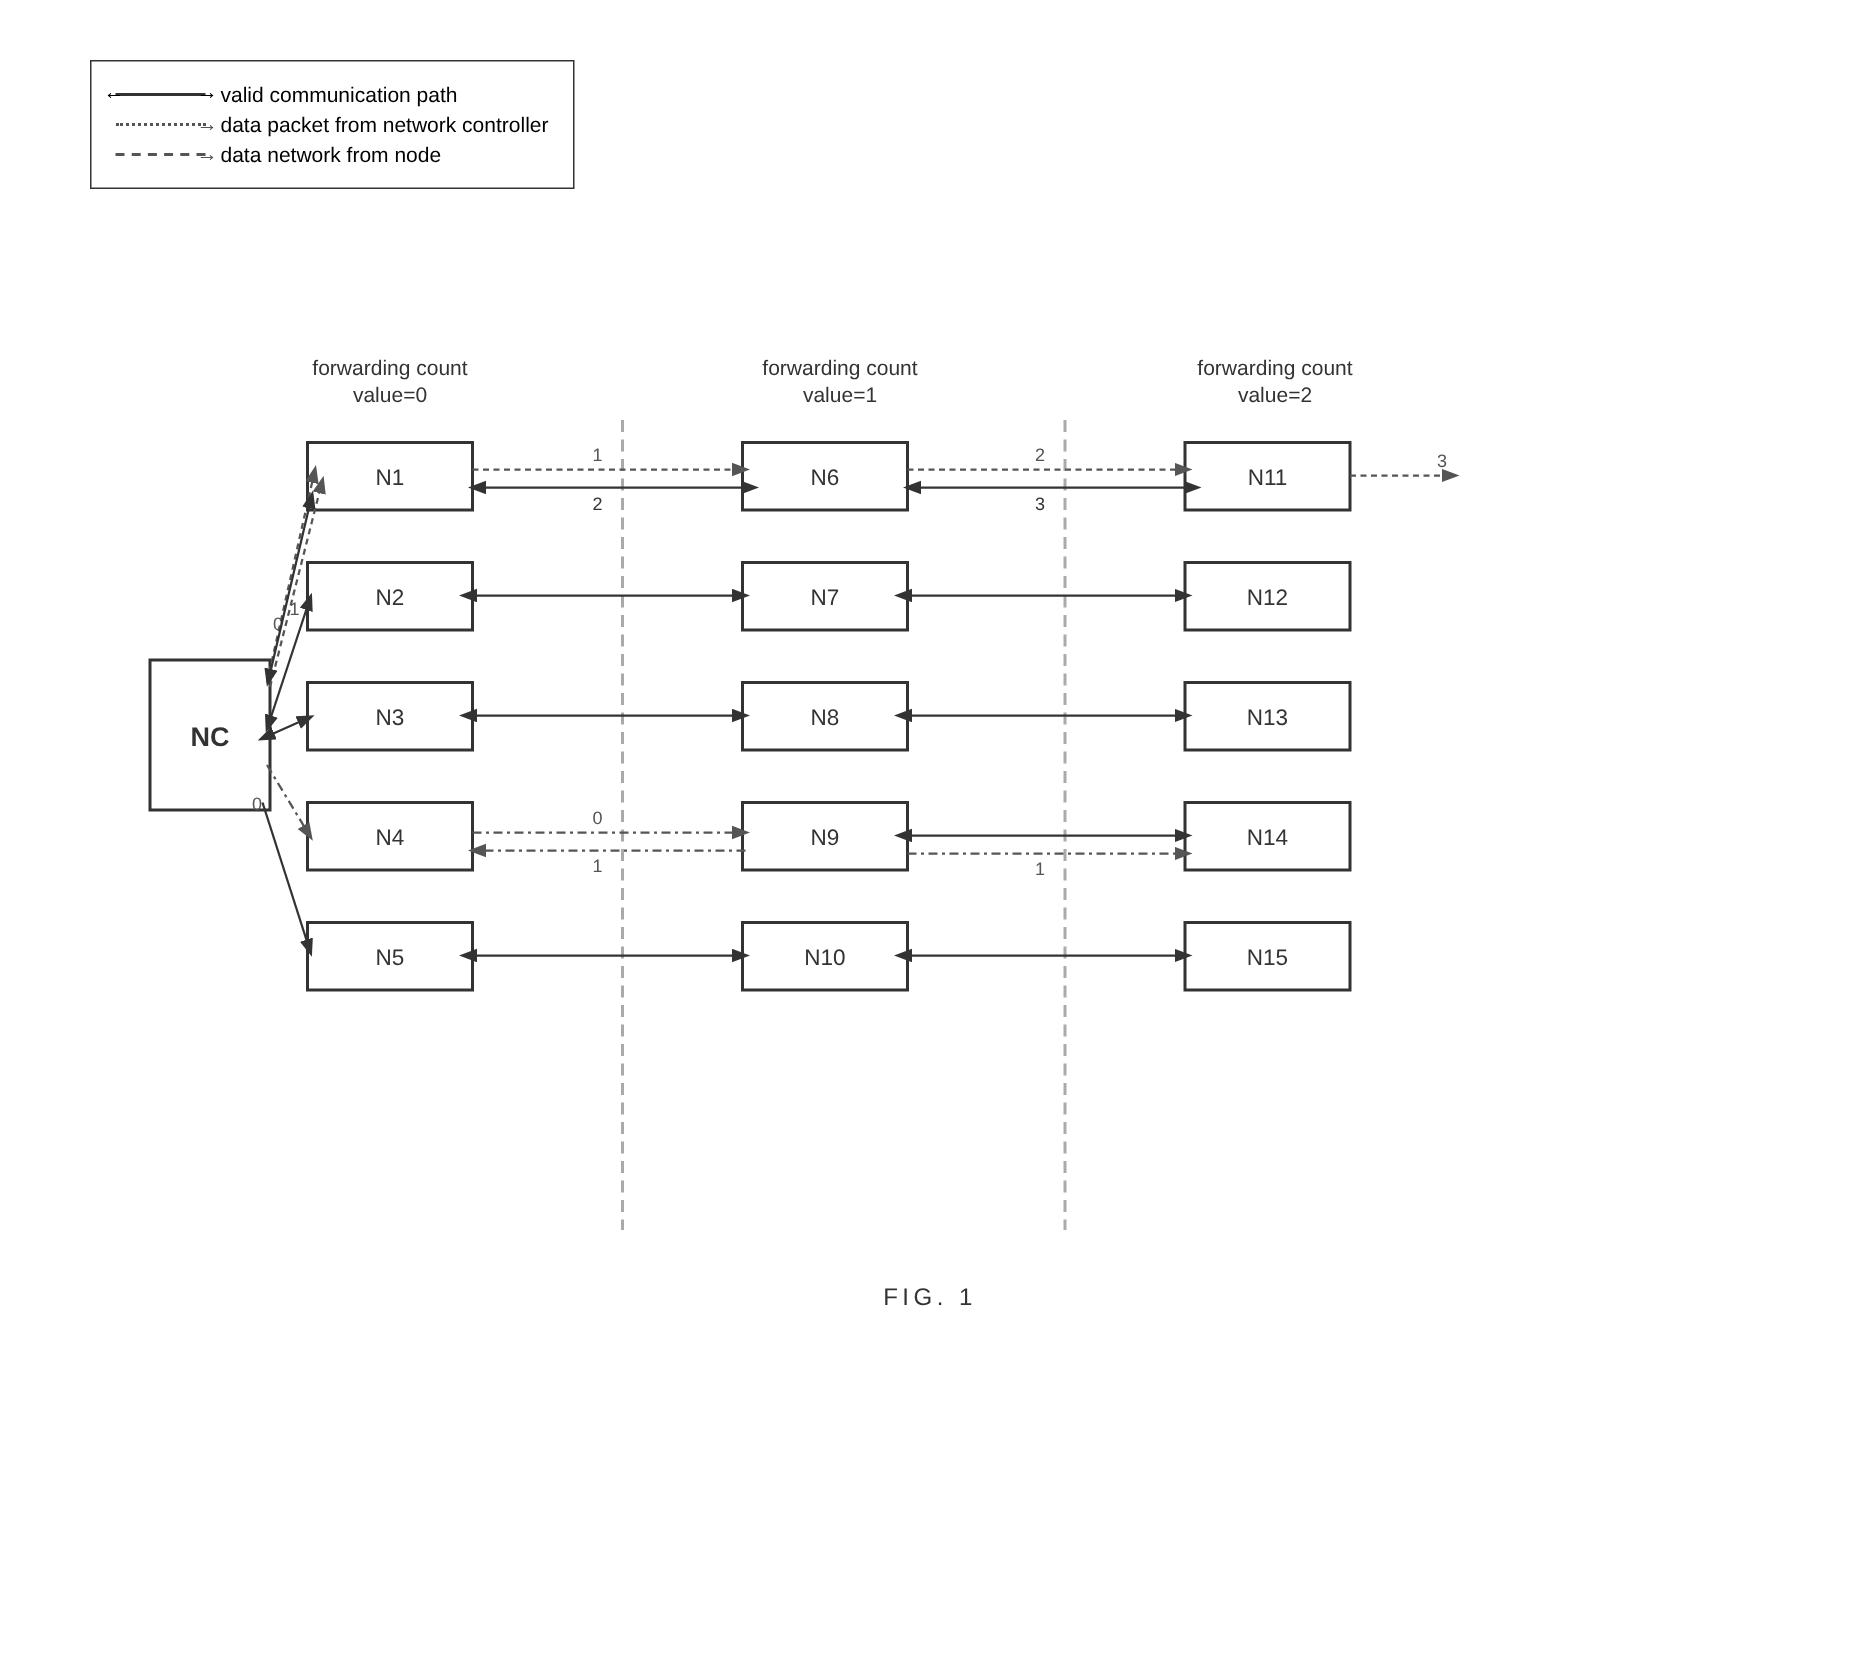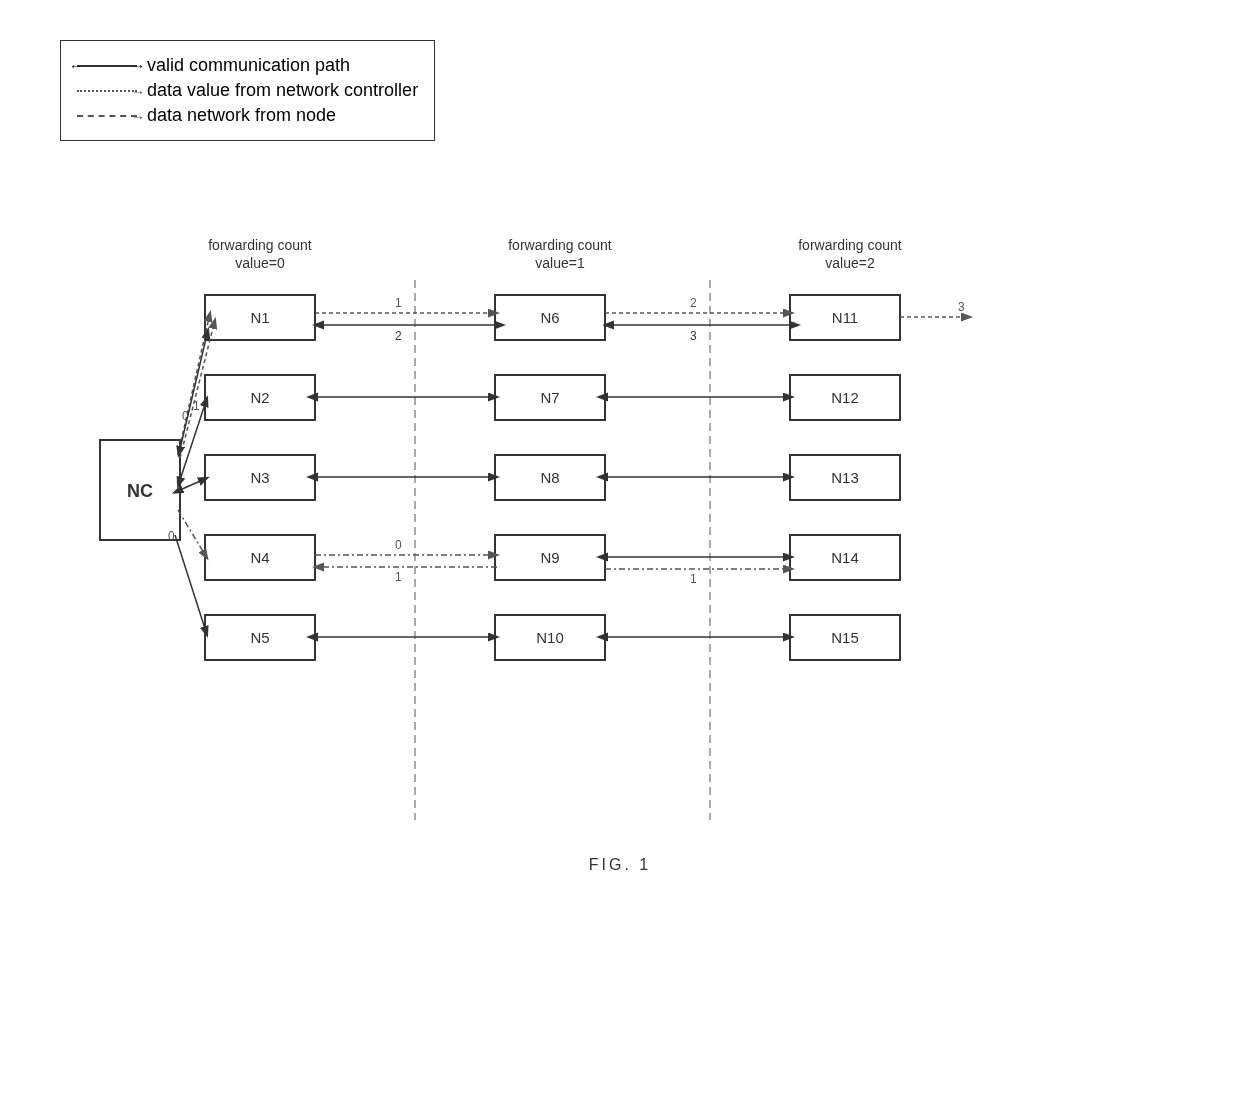--- a/index.html
+++ b/index.html
@@ -17,21 +17,21 @@
       top: 40px;
       left: 60px;
       border: 1.5px solid #333;
       padding: 10px 16px;
       background: #fff;
     }
     .legend-item {
       display: flex;
       align-items: center;
       margin: 4px 0;
-      font-size: 18px;
+      font-size: 14px;
     }
     .legend-line {
       width: 60px;
       margin-right: 10px;
       display: flex;
       align-items: center;
       position: relative;
     }
 
     
@@ -104,21 +104,21 @@
   <div class="legend-item">
     <div class="legend-line">
       <div class="solid-double"></div>
     </div>
     <span>valid communication path</span>
   </div>
   <div class="legend-item">
     <div class="legend-line">
       <div class="dotted-right"></div>
     </div>
-    <span>data value from network controller</span>
+    <span>data packet from network controller</span>
   </div>
   <div class="legend-item">
     <div class="legend-line">
       <div class="dashdot-right"></div>
     </div>
     <span>data network from node</span>
   </div>
 </div>
 
 <svg id="arrows">

